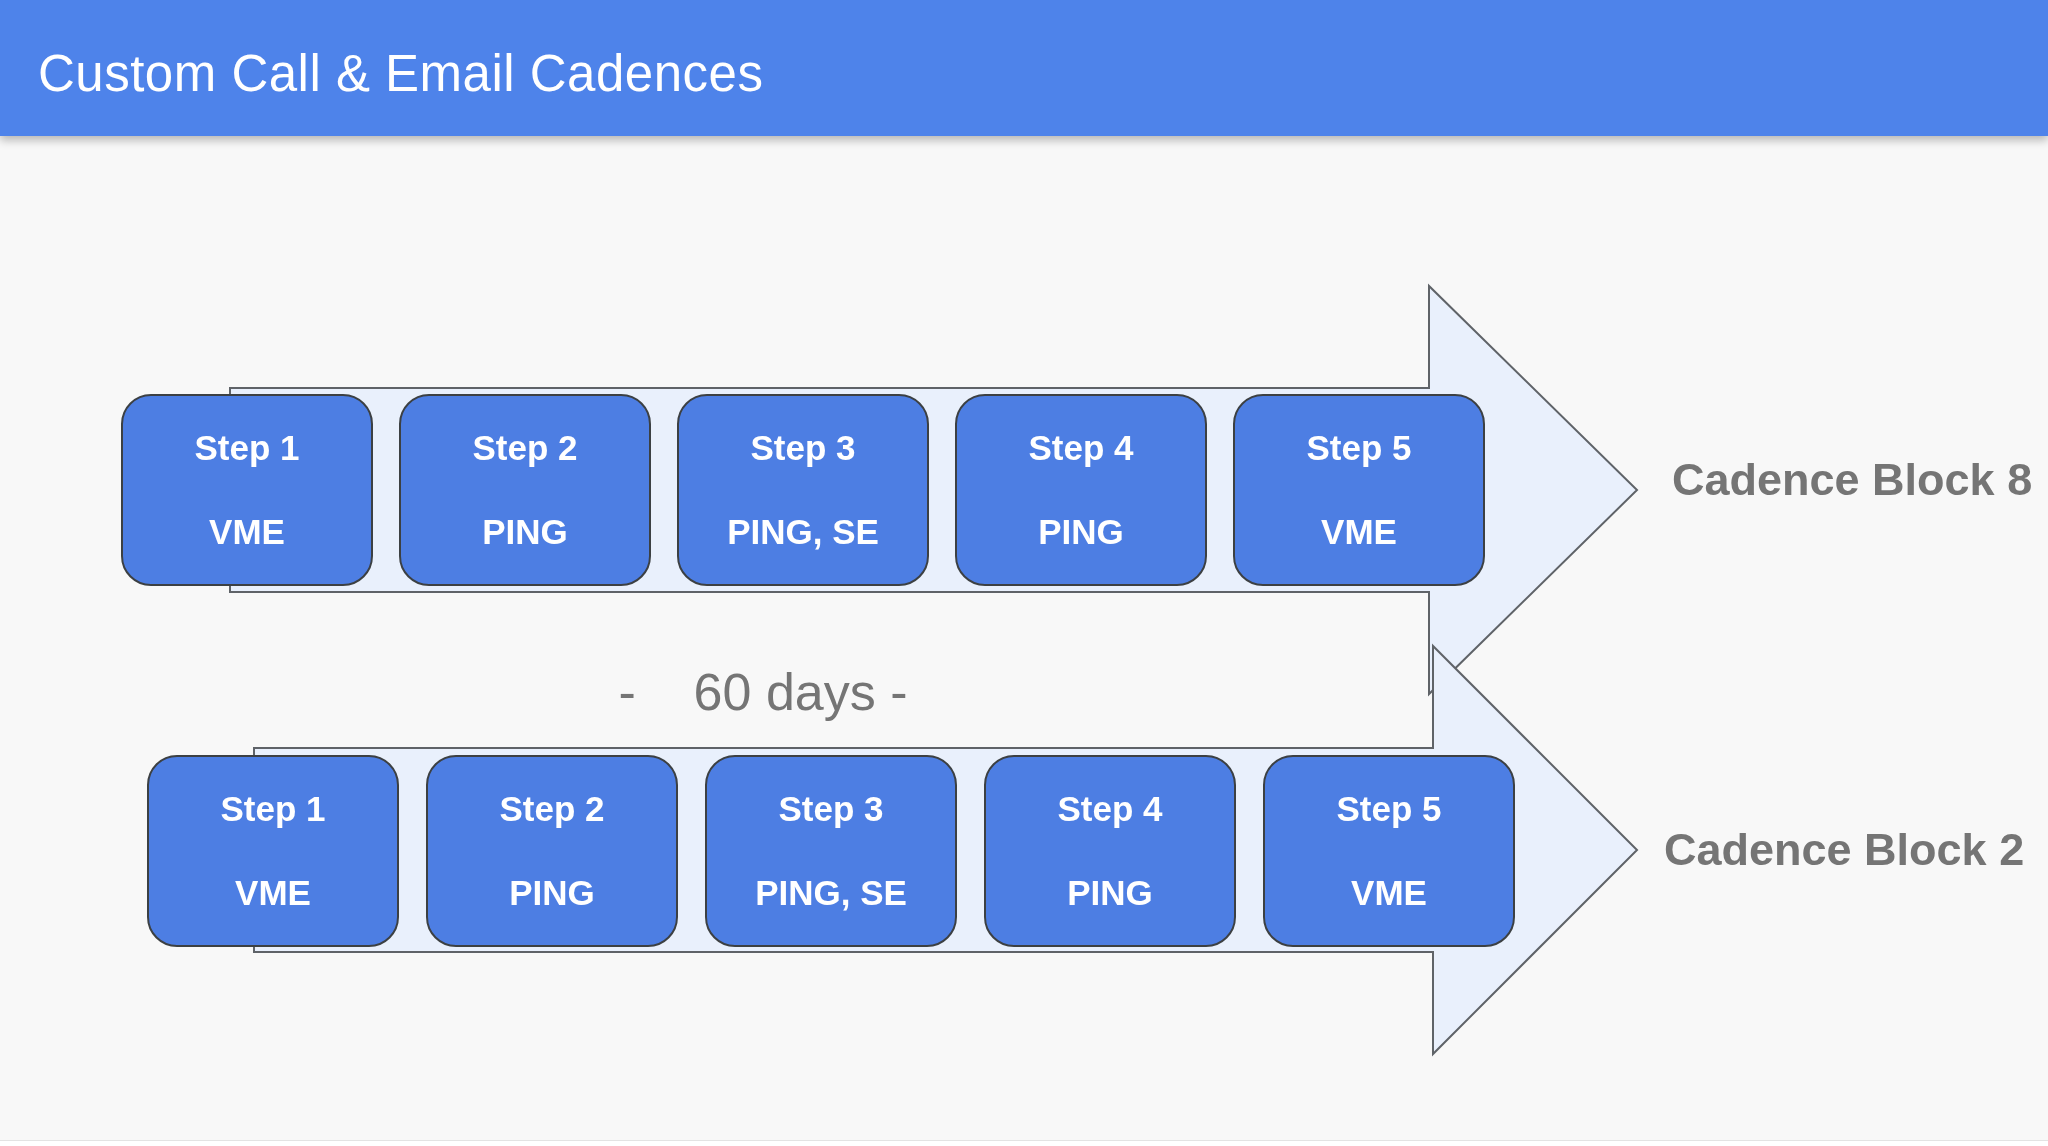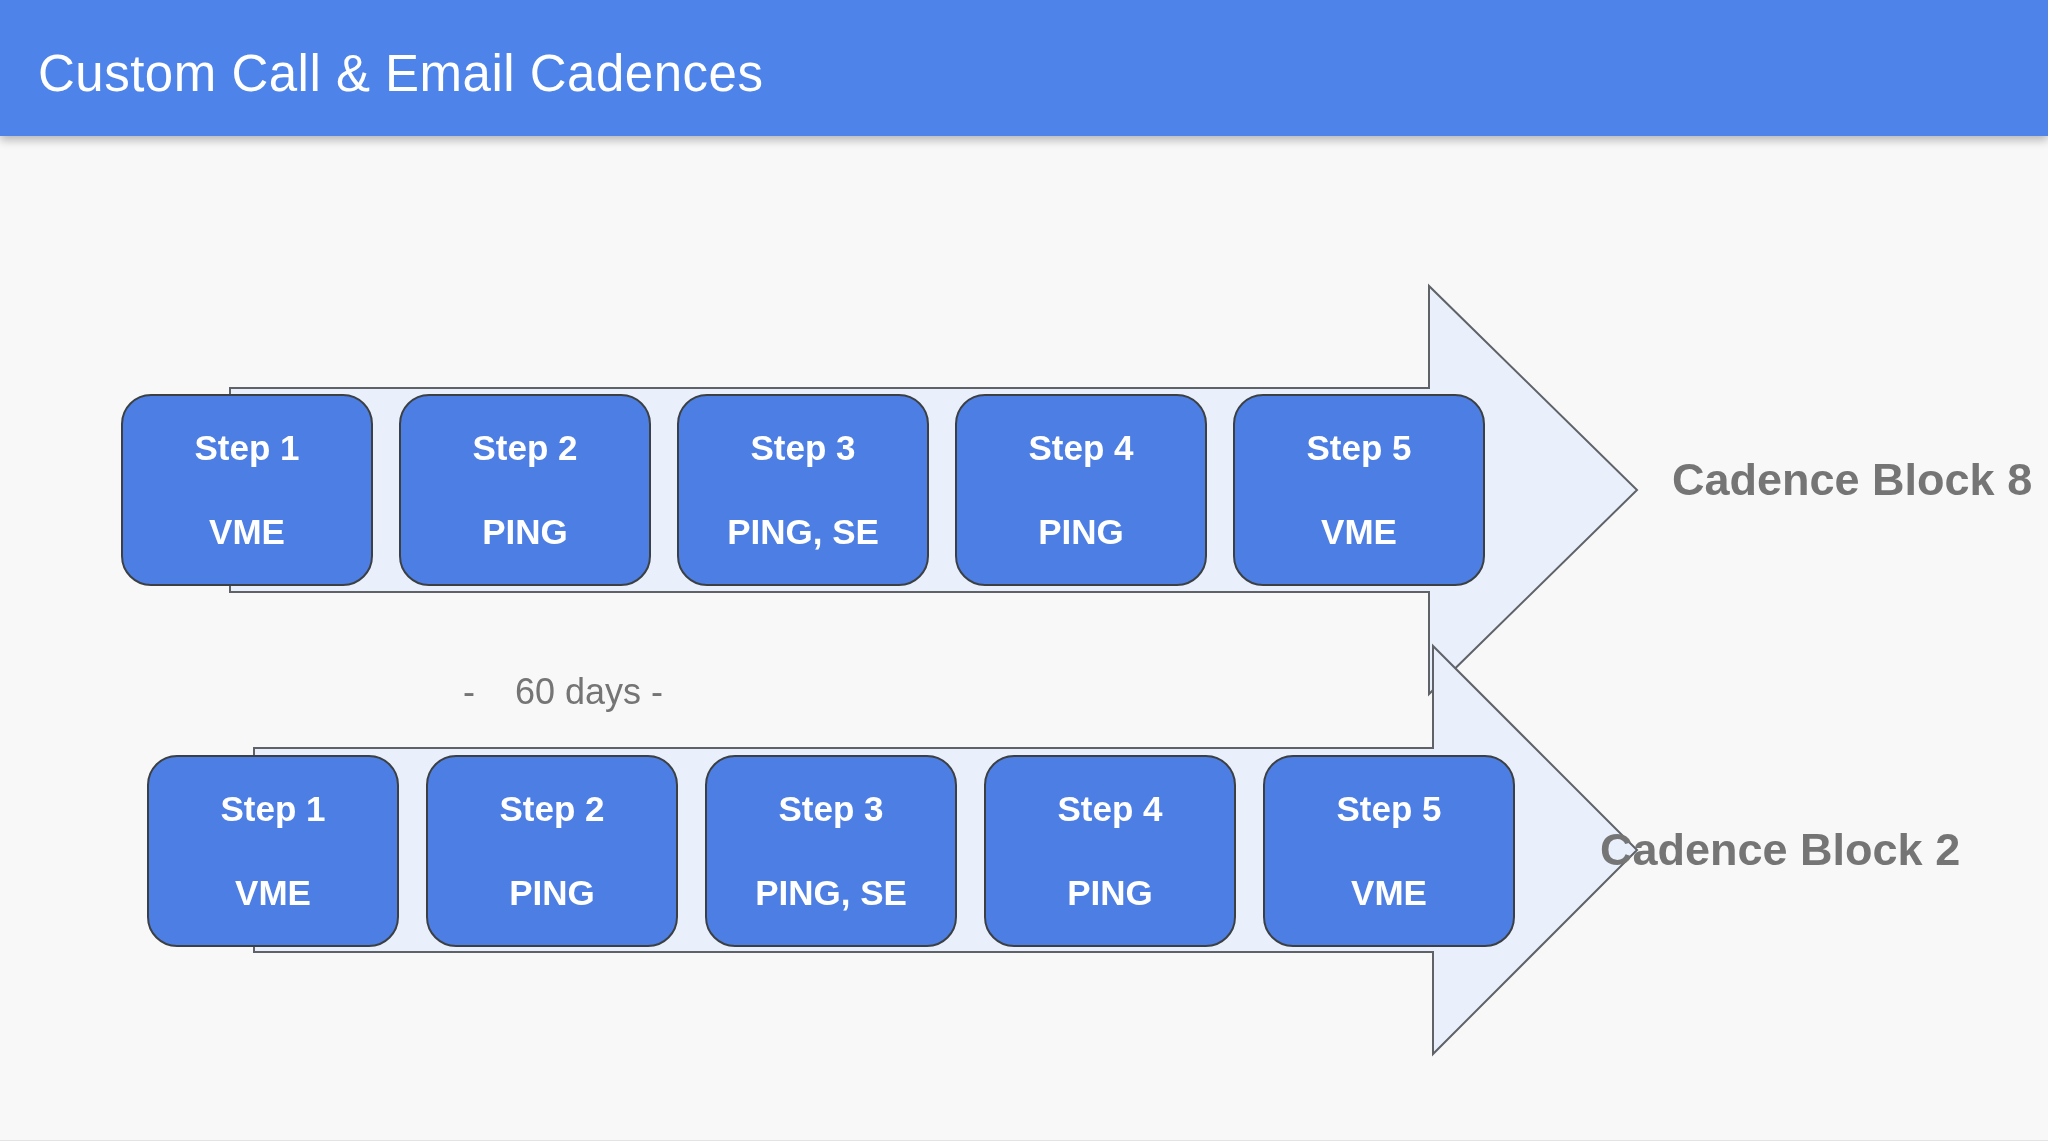--- a/index.html
+++ b/index.html
@@ -58,25 +58,25 @@
   .r1s1{left:121px;} .r1s2{left:399px;} .r1s3{left:677px;} .r1s4{left:955px;} .r1s5{left:1233px;}
   .r2s1{left:147px;} .r2s2{left:426px;} .r2s3{left:705px;} .r2s4{left:984px;} .r2s5{left:1263px;}
 
   
   .block-label{
     position:absolute;z-index:4;
     color:var(--muted-text);font-size:45px;font-weight:700;line-height:58px;
     white-space:nowrap;
   }
   .label1{left:1672px;top:451px;}
-  .label2{left:1600px;top:821px;}
+  .label2{left:1664px;top:821px;}
   .gap-label{
     position:absolute;left:463px;top:664px;width:600px;z-index:4;
-    color:var(--muted-text);font-size:36px;font-weight:400;line-height:56px;
-    text-align:left;white-space:pre;
+    color:var(--muted-text);font-size:52px;font-weight:400;line-height:56px;
+    text-align:center;white-space:pre;
   }
 
   
   .canvas-edge{
     position:absolute;left:0;bottom:0;width:2048px;height:6px;
     background:#ffffff;border-top:1px solid #e3e3e3;z-index:2;
   }
 </style>
 </head>
 <body>

